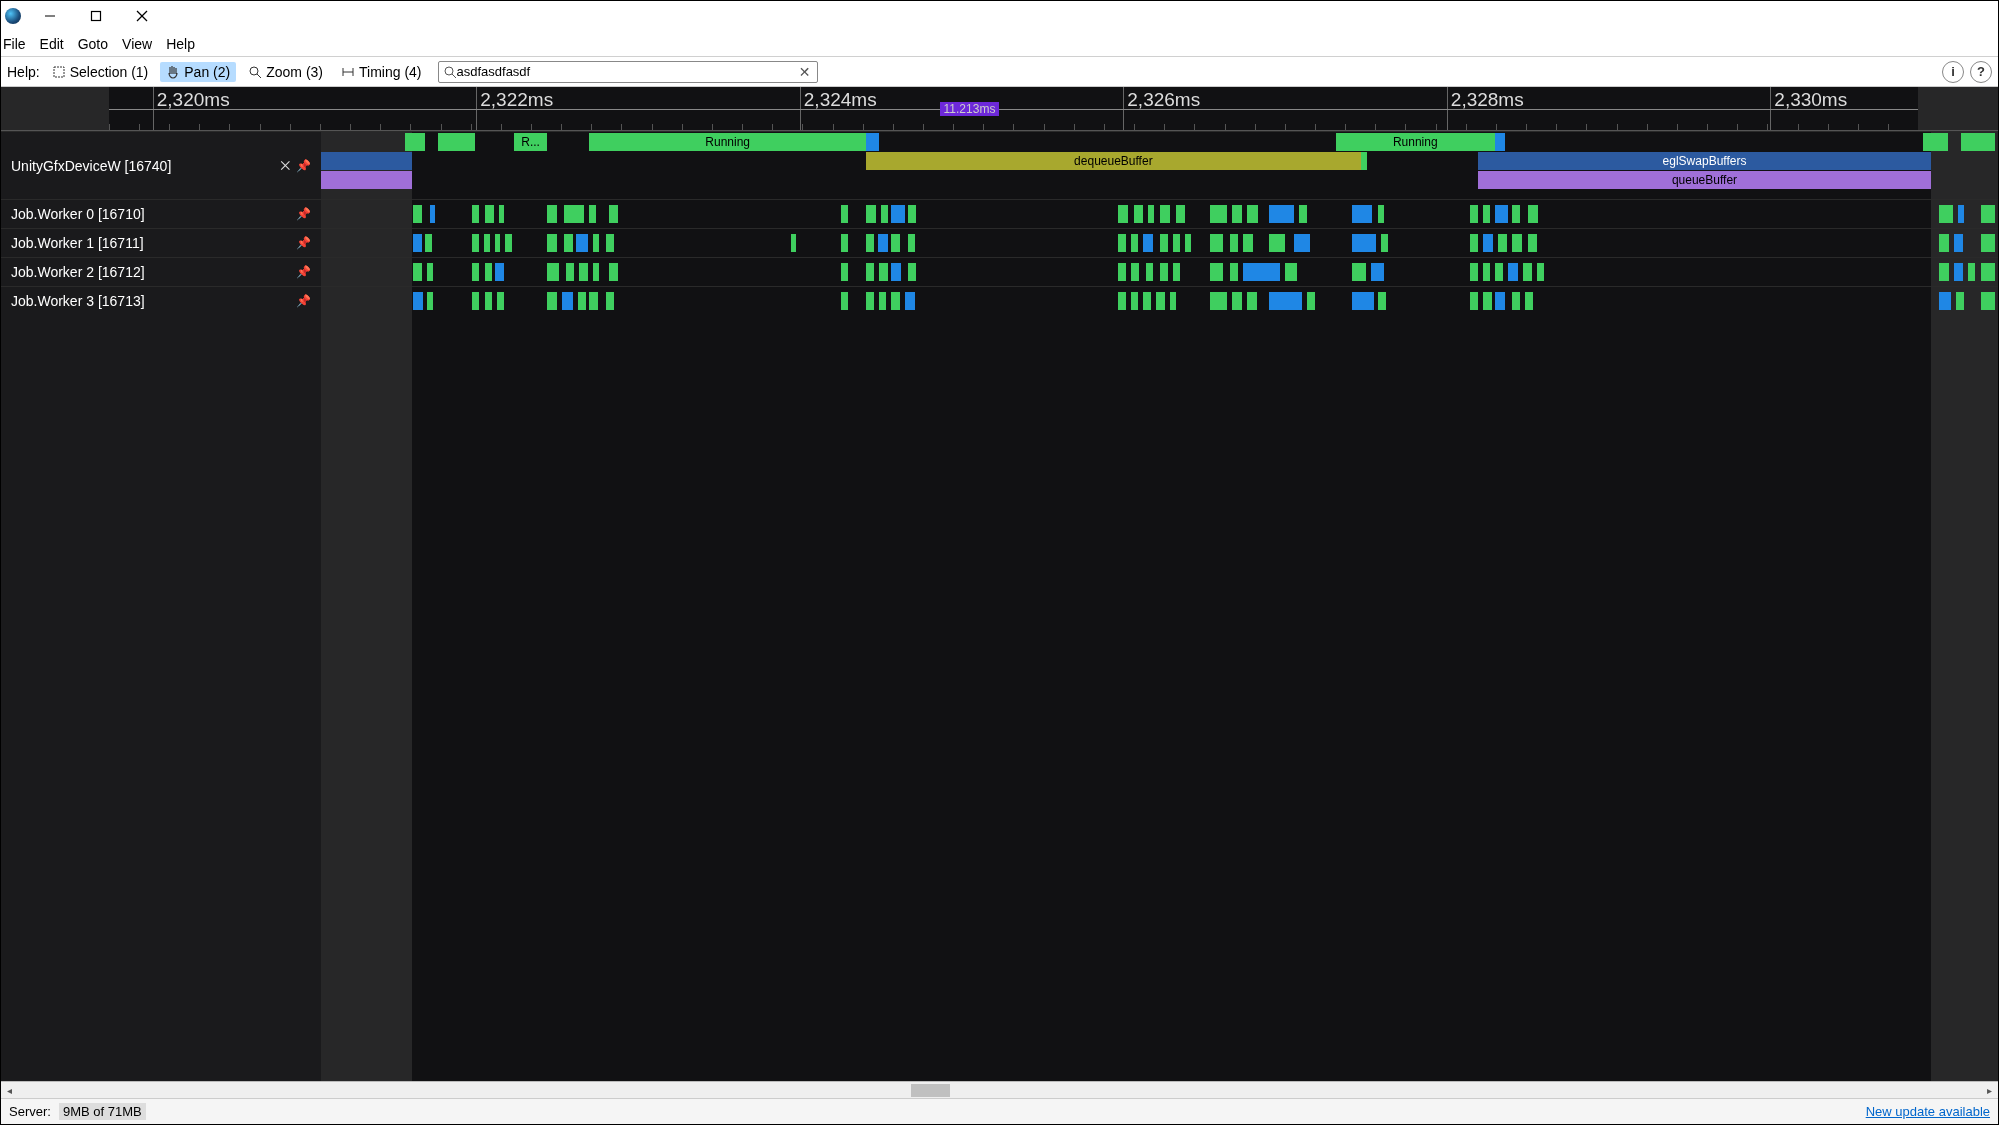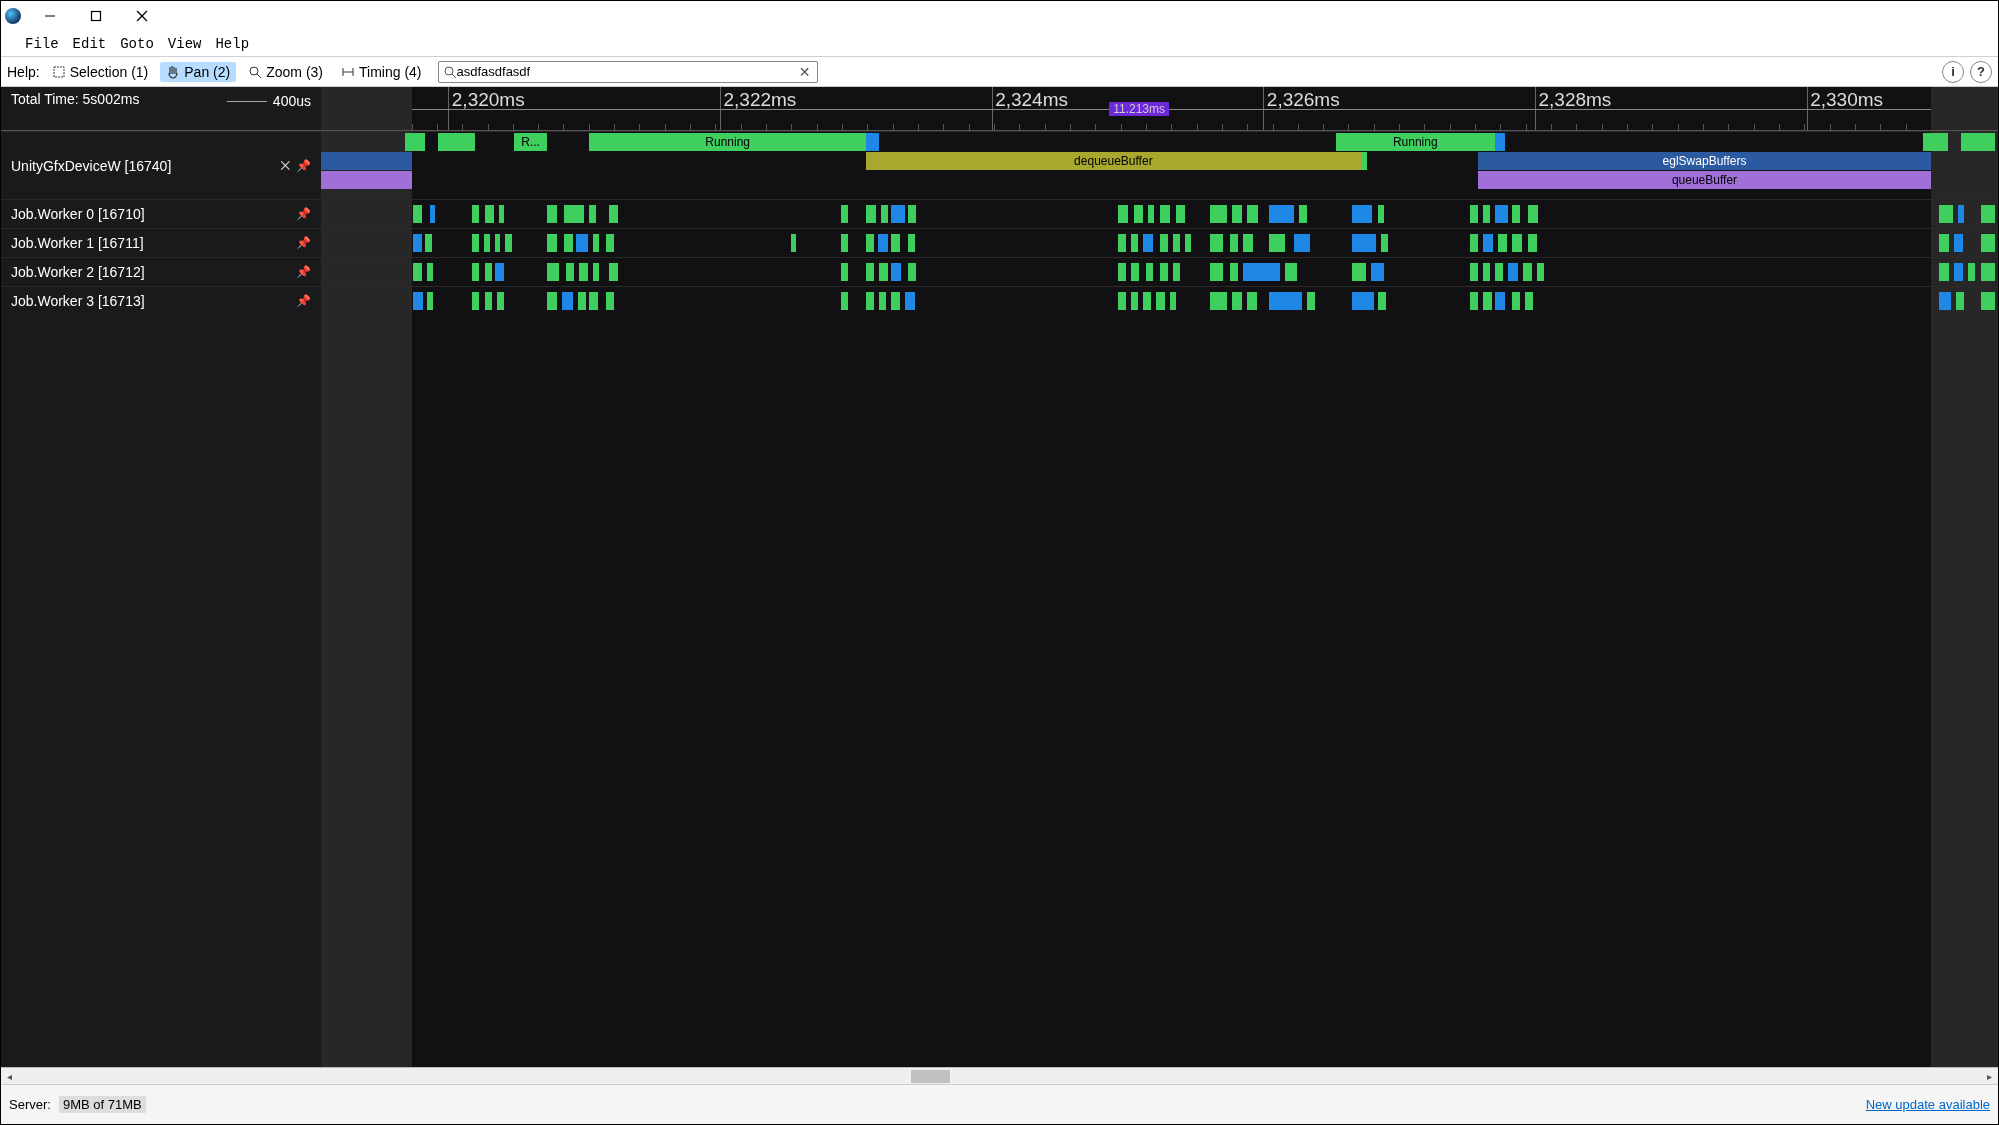--- a/index.html
+++ b/index.html
@@ -4,21 +4,21 @@
 <style>
 * { margin: 0; padding: 0; box-sizing: border-box; }
 html, body { width: 100%; height: 100%; font-family: "Segoe UI", Arial, sans-serif; font-size: 13px; overflow: hidden; background: #fff; }
 .window { display: flex; flex-direction: column; width: 100%; height: 100%; border: 1px solid #000; }
 .titlebar { display: flex; align-items: center; height: 30px; padding: 0 4px; background: #fff; color: #000; }
 .titlebar-icon { width: 16px; height: 16px; border-radius: 50%; background: radial-gradient(circle at 35% 35%, #4fc3f7 0%, #1a4b7a 60%, #0a2540 100%); margin-right: 6px; }
 .titlebar-title { flex: 1; font-size: 13px; }
 .win-controls { display: flex; }
 .win-btn { width: 46px; height: 30px; display: flex; align-items: center; justify-content: center; background: transparent; border: none; font-size: 14px; }
 .win-btn svg { width: 12px; height: 12px; }
-.menubar { display: flex; align-items: center; height: 26px; padding: 0 24px; gap: 14px; background: #fff; color: #000; border-bottom: 1px solid #d0d0d0; font-size: 14px; font-family: Liberation Mono, monospace; }
+.menubar { display: flex; align-items: center; height: 26px; padding: 0 2px; gap: 14px; background: #fff; color: #000; border-bottom: 1px solid #d0d0d0; font-size: 14px; }
 .menubar span { cursor: default; }
 .toolbar { display: flex; align-items: center; height: 30px; padding: 0 6px; gap: 6px; background: #fff; border-bottom: 1px solid #ccc; font-size: 14px; }
 .tool-mode { display: flex; align-items: center; gap: 4px; padding: 2px 6px; border-radius: 2px; }
 .tool-mode.active { background: #b6dcff; justify-content: space-between; }
 .tool-icon { width: 14px; height: 14px; display: inline-flex; align-items: center; justify-content: center; }
 .tool-icon svg { width: 14px; height: 14px; }
 .searchbox { display: flex; align-items: center; width: 380px; height: 22px; border: 1px solid #888; border-radius: 2px; padding: 0 4px; margin-left: 4px; }
 .searchbox input { flex: 1; border: none; outline: none; font-size: 13px; background: transparent; }
 .searchbox .clear { font-size: 14px; color: #555; padding: 0 2px; }
 .toolbar-right { margin-left: auto; display: flex; gap: 6px; }
@@ -49,21 +49,21 @@
 .worker-body .seg { height: 18px; top: 5px; }
 .tracks-blank { flex: 1; position: relative; background: #111113; display: flex; }
 .tracks-blank-label { width: 320px; background: #1a1a1c; }
 .tracks-blank-body { flex: 1; position: relative; }
 .hscroll { height: 17px; background: #efefef; border-top: 1px solid #bbb; position: relative; display: flex; align-items: center; }
 .hscroll .arrow { width: 17px; height: 17px; display: flex; align-items: center; justify-content: center; color: #555; font-size: 10px; }
 .hscroll .track { flex: 1; height: 100%; position: relative; }
 .hscroll .thumb { position: absolute; top: 2px; height: 13px; background: #c0c0c0; }
 .sel-panel { height: 28px; background: #e8e8e8; border-top: 1px solid #aaa; display: flex; align-items: center; padding: 0 8px; font-weight: 600; }
 .sel-panel .expand { margin-left: auto; font-size: 14px; }
-.statusbar { height: 40px; background: #f5f5f5; border-top: 1px solid #ccc; display: flex; align-items: center; padding: 0 8px; font-size: 13px; }
+.statusbar { height: 26px; background: #f5f5f5; border-top: 1px solid #ccc; display: flex; align-items: center; padding: 0 8px; font-size: 13px; }
 .statusbar .mem { background: #ddd; padding: 1px 4px; margin-left: 8px; }
 .statusbar a { margin-left: auto; color: #0066cc; }
 .scale-line { position: absolute; height: 1px; background: #888; }
 </style>
 </head>
 <body>
 
 <div class="window">
 
   <div class="titlebar">
@@ -145,27 +145,20 @@
     </div>
     <div class="toolbar-right">
       <div class="icon-btn">i</div>
       <div class="icon-btn">?</div>
     </div>
   </div>
 
   <div class="timeline">
 
     <div class="ruler-row">
-      <div class="track-label">
-        <div>Total Time: 5s002ms</div>
-        <div style="position:absolute; right:10px; top:6px; display:flex; align-items:center; gap:6px;">
-          <span class="scale-line" style="position:static; width:40px; display:inline-block; border-top:1px solid #aaa;"></span>
-          <span>400us</span>
-        </div>
-      </div>
       <div class="ruler-body">
 
         <div class="shade" style="left:0%; width:5.4%;"></div>
         <div class="shade" style="left:96%; width:4%;"></div>
 
         <div class="ruler-label" style="left:7.8%;">2,320ms</div>
         <div class="ruler-label" style="left:24%;">2,322ms</div>
         <div class="ruler-label" style="left:40.2%;">2,324ms</div>
         <div class="ruler-label" style="left:56.4%;">2,326ms</div>
         <div class="ruler-label" style="left:72.6%;">2,328ms</div>

